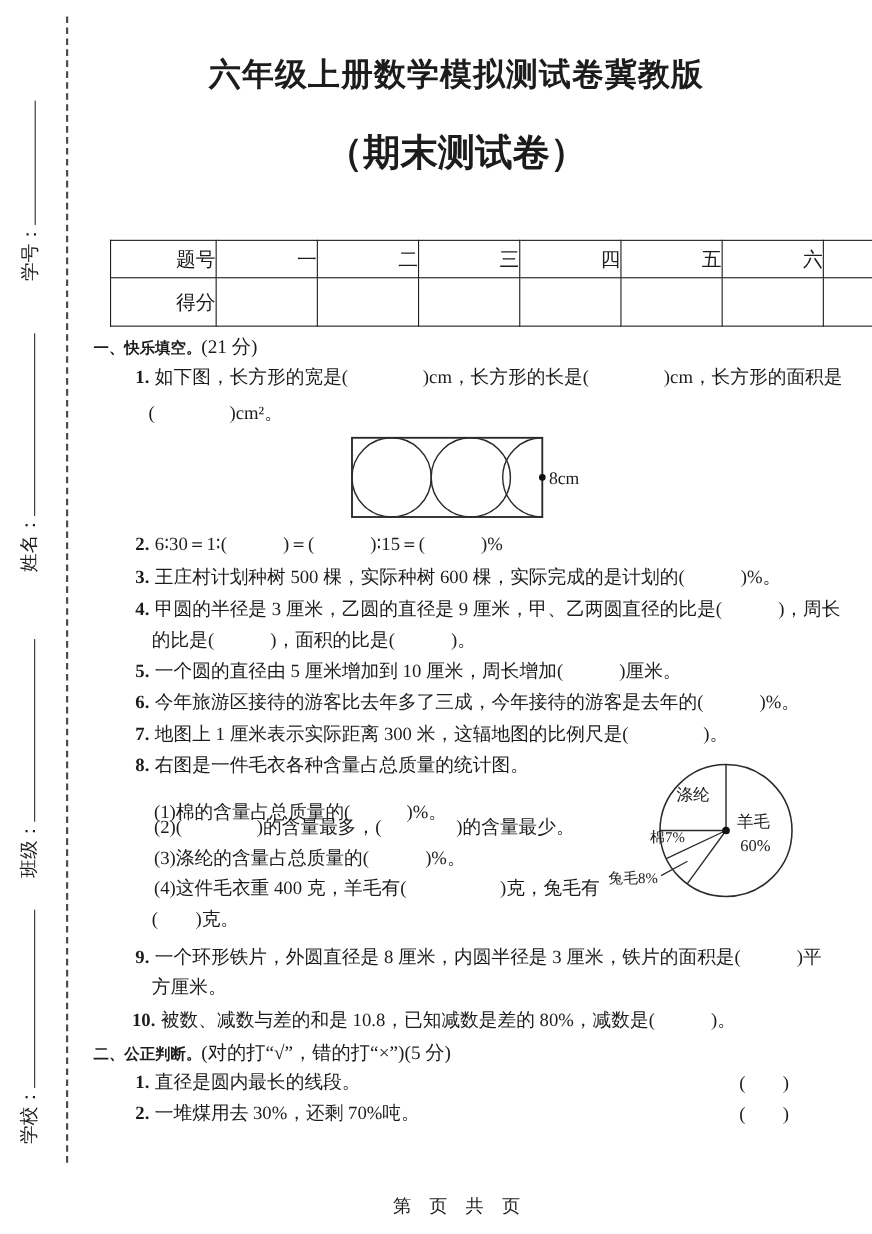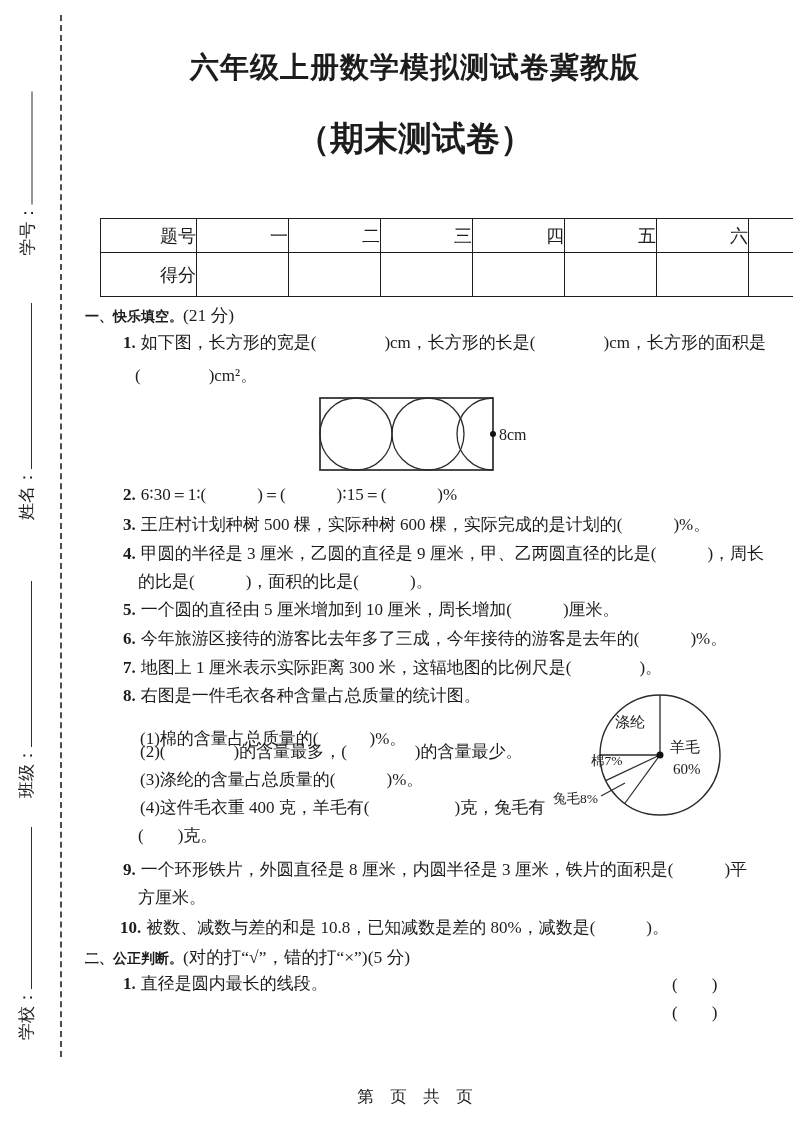--- a/index.html
+++ b/index.html
@@ -173,17 +173,18 @@
   </div>
 
   <div class="line" style="top:859px;"><b class="qnum">9.</b><span>一个环形铁片，外圆直径是 8 厘米，内圆半径是 3 厘米，铁片的面积是(　　　)平</span></div>
   <div class="line cont" style="top:887px;"><span>方厘米。</span></div>
   <div class="line" style="top:917px;left:100px;"><b class="qnum">10.</b><span>被数、减数与差的和是 10.8，已知减数是差的 80%，减数是(　　　)。</span></div>
 
   <div class="sechead" style="top:945px;"><b>二、公正判断。</b><span>(对的打“√”，错的打“×”)(5 分)</span></div>
 
   <div class="line" style="top:973px;"><b class="qnum">1.</b><span>直径是圆内最长的线段。</span></div>
   <div class="jblank" style="top:973px;">(　　)</div>
+  <div class="line" style="top:1001px;"><b class="qnum">2.</b><span>一堆煤用去 30%，还剩 70%吨。</span></div>
   <div class="jblank" style="top:1001px;">(　　)</div>
 
   <div class="footer">第　页　共　页</div>
 
 </div>
 
 </body></html>

